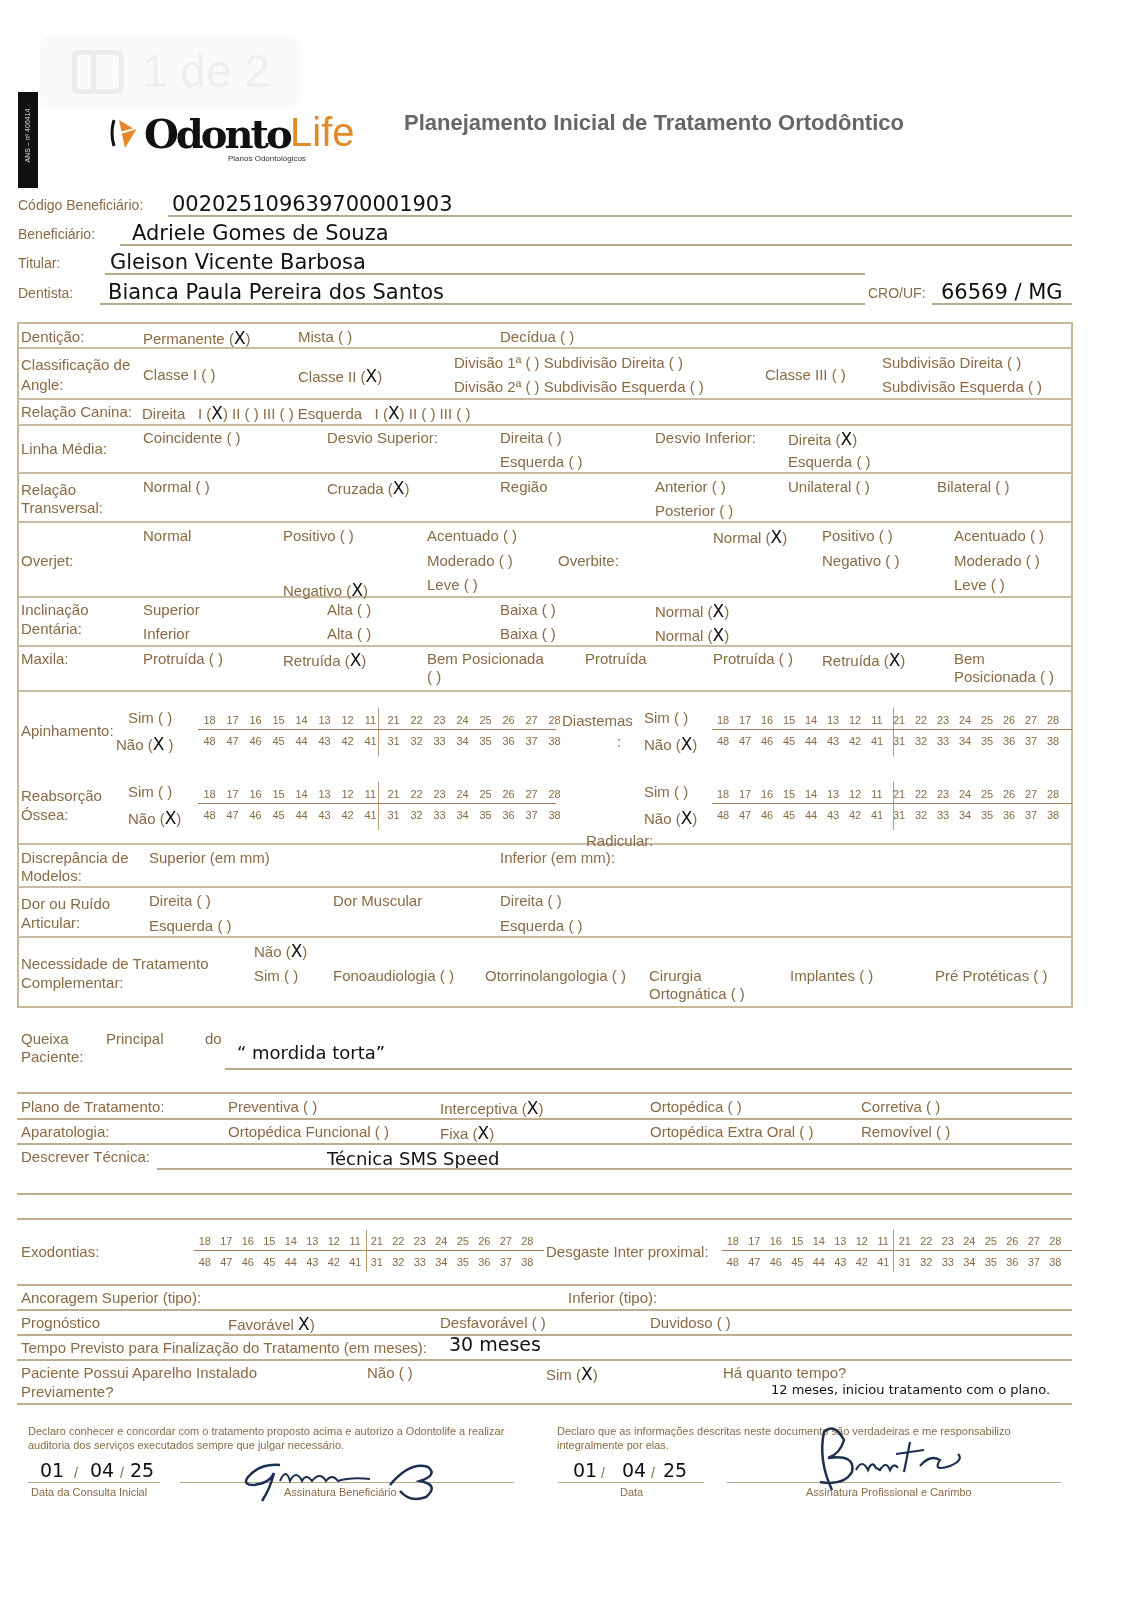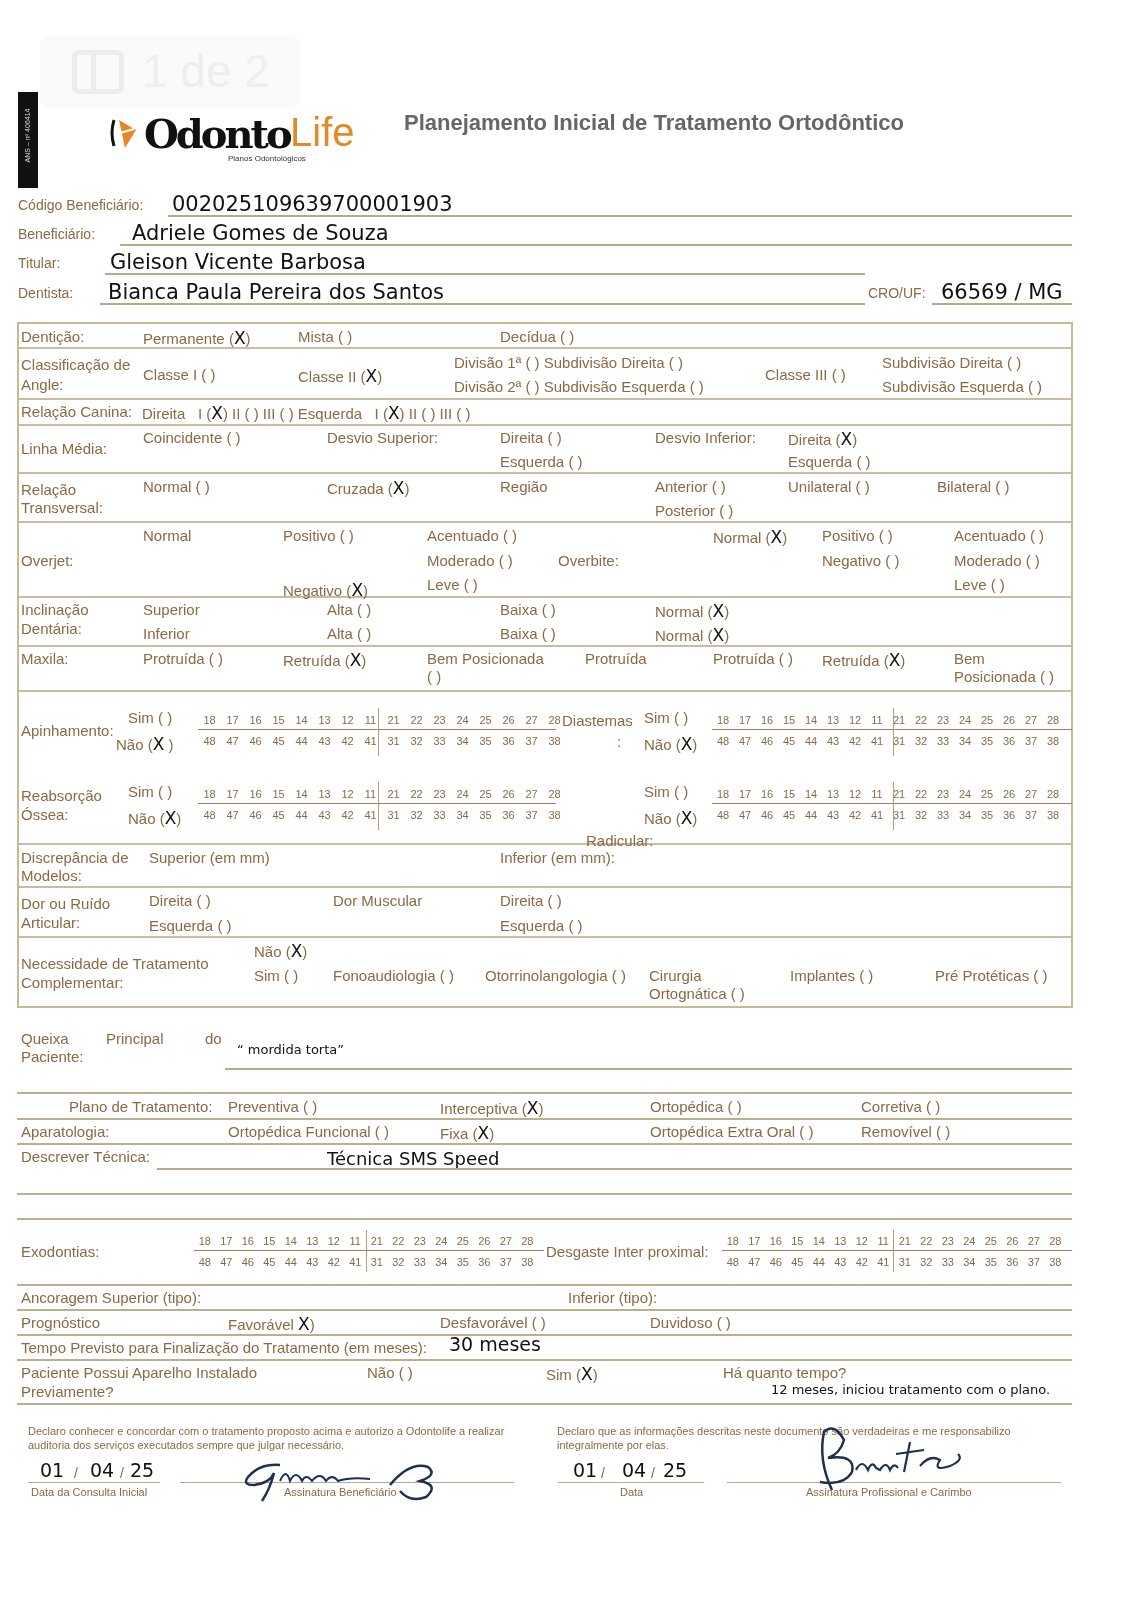--- a/index.html
+++ b/index.html
@@ -217,25 +217,25 @@
 <div class="abs lbl" style="left:485px;top:967px;">Otorrinolangologia (   )</div>
 <div class="abs lbl" style="left:649px;top:967px;">Cirurgia</div>
 <div class="abs lbl" style="left:649px;top:985px;">Ortognática (   )</div>
 <div class="abs lbl" style="left:790px;top:967px;">Implantes (   )</div>
 <div class="abs lbl" style="left:935px;top:967px;">Pré Protéticas (   )</div>
 
 <div class="abs lbl" style="left:21px;top:1030px;">Queixa</div>
 <div class="abs lbl" style="left:106px;top:1030px;">Principal</div>
 <div class="abs lbl" style="left:205px;top:1030px;">do</div>
 <div class="abs lbl" style="left:21px;top:1048px;">Paciente:</div>
-<div class="abs fill" style="left:237px;top:1042px;font-size:13px;">“ mordida torta”</div>
+<div class="abs fill" style="left:237px;top:1042px;font-size:18px;">“ mordida torta”</div>
 <div class="uline" style="left:225px;top:1068px;width:847px;"></div>
 
 <div class="hline" style="left:17px;top:1092px;width:1055px;background:#bfae8e;"></div>
-<div class="abs lbl" style="left:21px;top:1098px;margin-left:48px;">Plano de Tratamento:</div>
+<div class="abs lbl" style="left:21px;top:1098px;">Plano de Tratamento:</div>
 <div class="abs lbl" style="left:228px;top:1098px;">Preventiva (   )</div>
 <div class="abs lbl" style="left:440px;top:1098px;"><span>Interceptiva (</span><span class="mark">X</span><span>)</span></div>
 <div class="abs lbl" style="left:650px;top:1098px;">Ortopédica (   )</div>
 <div class="abs lbl" style="left:861px;top:1098px;">Corretiva (   )</div>
 <div class="hline" style="left:17px;top:1118px;width:1055px;background:#bfae8e;"></div>
 <div class="abs lbl" style="left:21px;top:1123px;">Aparatologia:</div>
 <div class="abs lbl" style="left:228px;top:1123px;">Ortopédica Funcional (   )</div>
 <div class="abs lbl" style="left:440px;top:1123px;"><span>Fixa (</span><span class="mark">X</span><span>)</span></div>
 <div class="abs lbl" style="left:650px;top:1123px;">Ortopédica Extra Oral (   )</div>
 <div class="abs lbl" style="left:861px;top:1123px;">Removível (   )</div>

